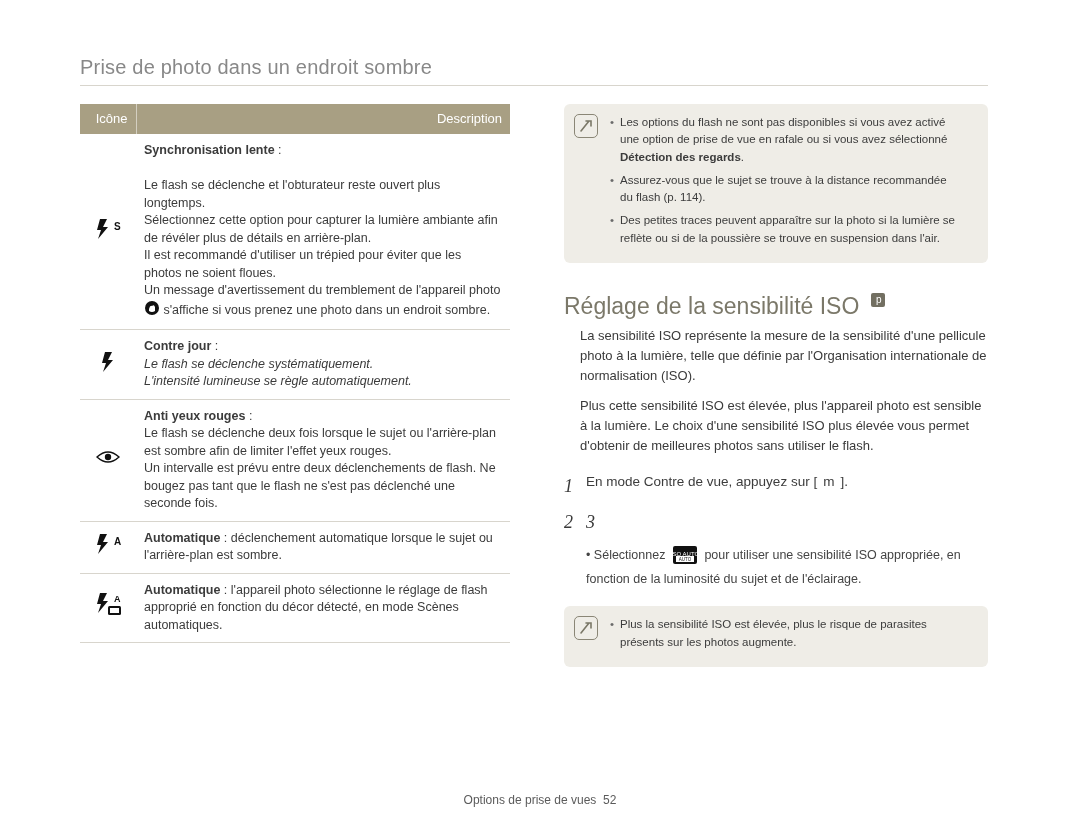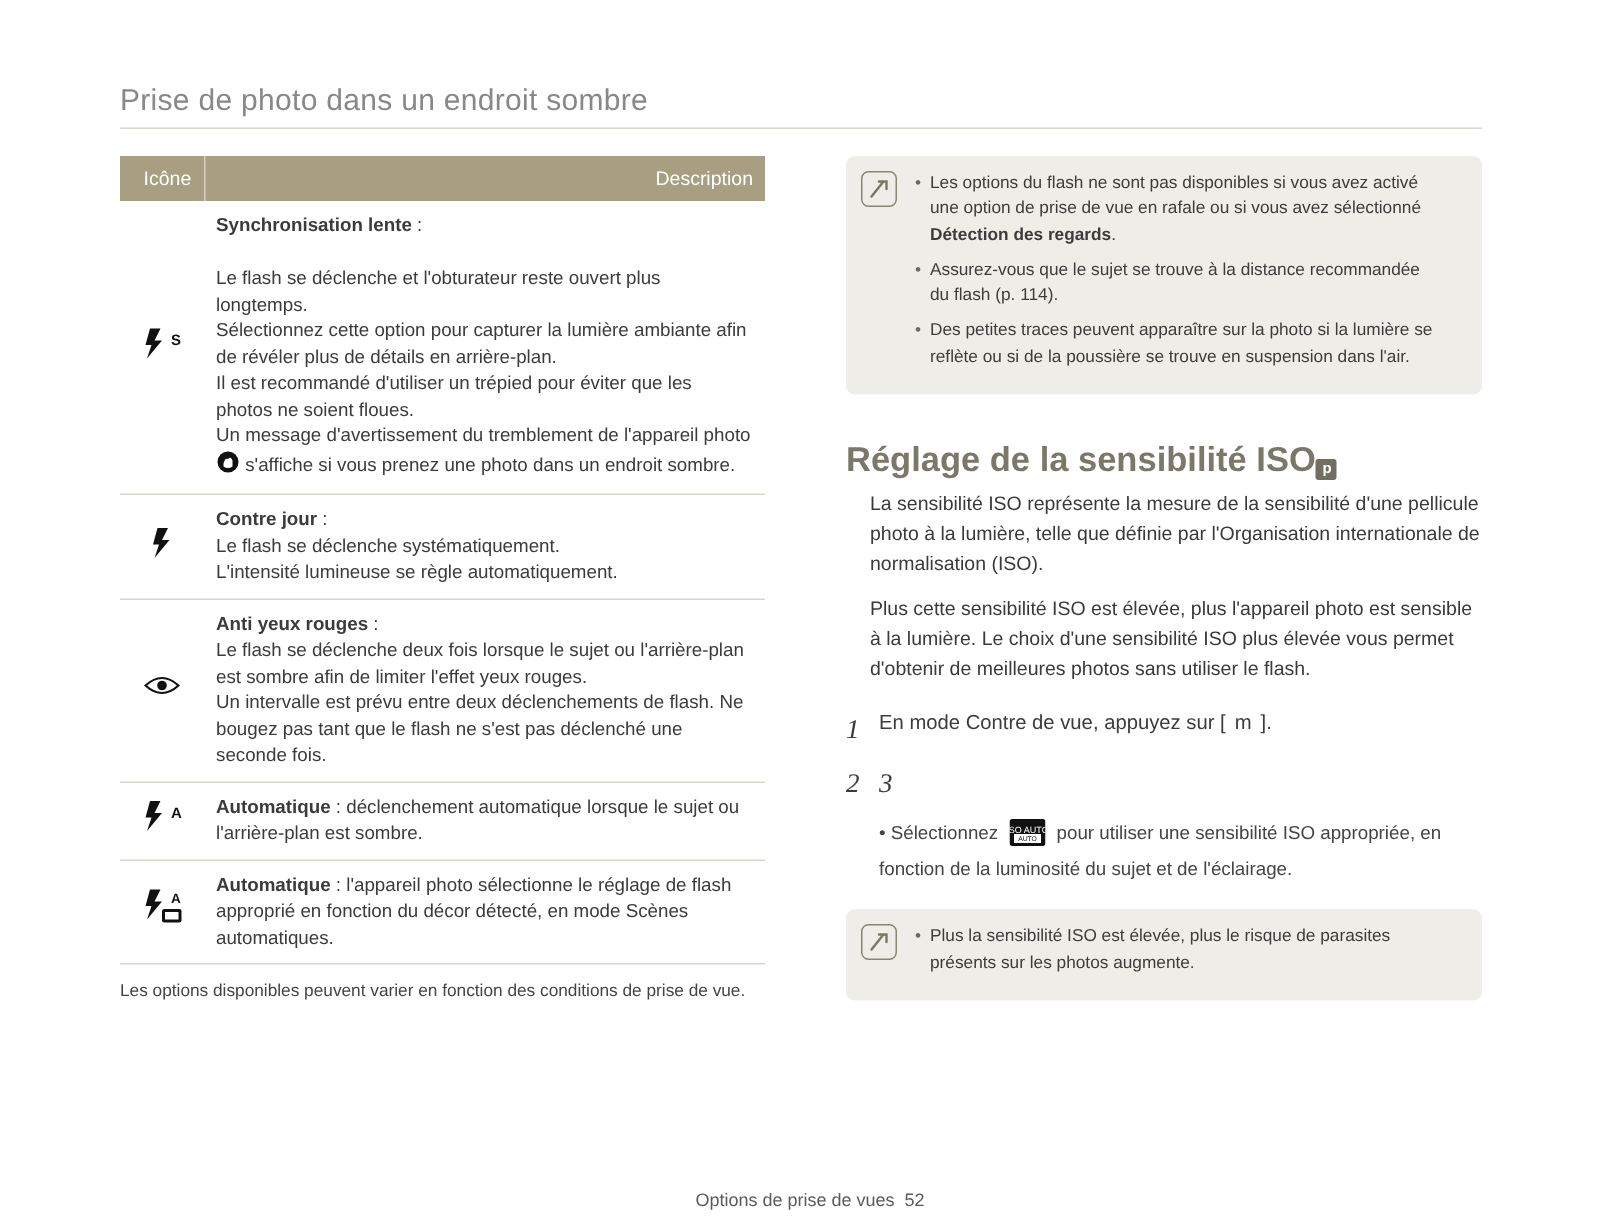--- a/index.html
+++ b/index.html
@@ -105,26 +105,26 @@
     border-radius:5px;
     display:flex;align-items:center;justify-content:center;
   }
   .info-box .badge svg{display:block;}
   .info-box ul{margin:0;padding:0;list-style:none;}
   .info-box li{margin:0 16px 6px 0;position:relative;padding-left:10px;}
   .info-box li::before{content:"•";position:absolute;left:0;top:0;color:#6a6a6a;}
 
   h2.section{
     font-size:23px;
-    font-weight:700;
+    font-weight:400;
     color:var(--accent);
     margin:0 0 6px 0;
     display:flex;
-    align-items:flex-end;
-    gap:0;
+    align-items:flex-start;
+    gap:12px;
   }
   h2.section .mode-mark{
     display:inline-block;
     width:14px;height:14px;
     background:#726f61;
     font-size:10px;
     text-align:center;
     line-height:14px;
     color:#fff;
     letter-spacing:-1px;
@@ -214,21 +214,21 @@
           <tr>
             <td class="icon">
               <span class="glyph">
                 <svg width="22" height="22" viewBox="0 0 22 22">
                   <polygon points="8,1 15,1 11,9 16,9 6,21 9,12 5,12" fill="#111"></polygon>
                 </svg>
               </span>
             </td>
             <td>
               <span class="bold">Contre jour</span> :
-              <div style="white-space:pre-line;">Le flash se déclenche systématiquement.
+              <div style="white-space:pre-line;font-style:italic;">Le flash se déclenche systématiquement.
 L'intensité lumineuse se règle automatiquement.</div>
             </td>
           </tr>
 
           <tr>
             <td class="icon">
               <span class="glyph">
                 <svg width="24" height="16" viewBox="0 0 24 16">
                   <path d="M1 8 Q12 -2 23 8 Q12 18 1 8 Z" fill="none" stroke="#111" stroke-width="1.4"></path>
                   <circle cx="12" cy="8" r="3.2" fill="#111"></circle>
@@ -267,21 +267,20 @@
                 </svg>
               </span>
             </td>
             <td>
               <span class="bold">Automatique</span> : <span>l'appareil photo sélectionne le réglage de flash approprié en fonction du décor détecté, en mode Scènes automatiques.</span>
             </td>
           </tr>
         </tbody>
       </table>
 
-      <p class="footnote">Les options disponibles peuvent varier en fonction des conditions de prise de vue.</p>
     </div>
 
     <div class="col col-right">
       <div class="info-box">
         <span class="badge">
           <svg width="14" height="14" viewBox="0 0 14 14">
               <path d="M2 12 L10 2 M7 2 L12 2 L12 7" fill="none" stroke="#7a7767" stroke-width="1.6" stroke-linecap="round"></path>
             </svg>
         </span>
         <ul>

